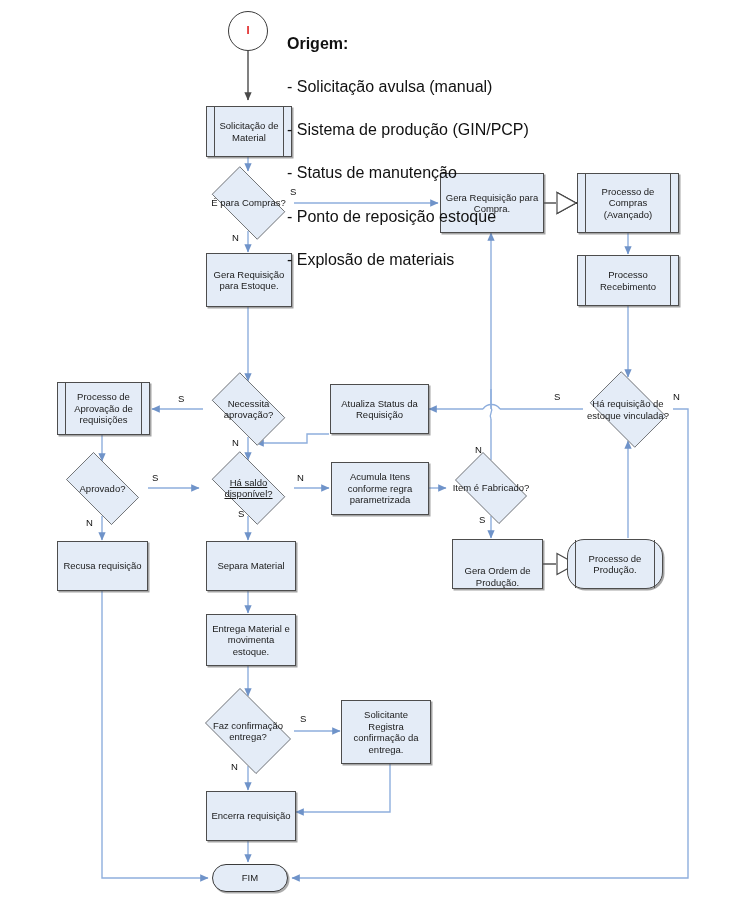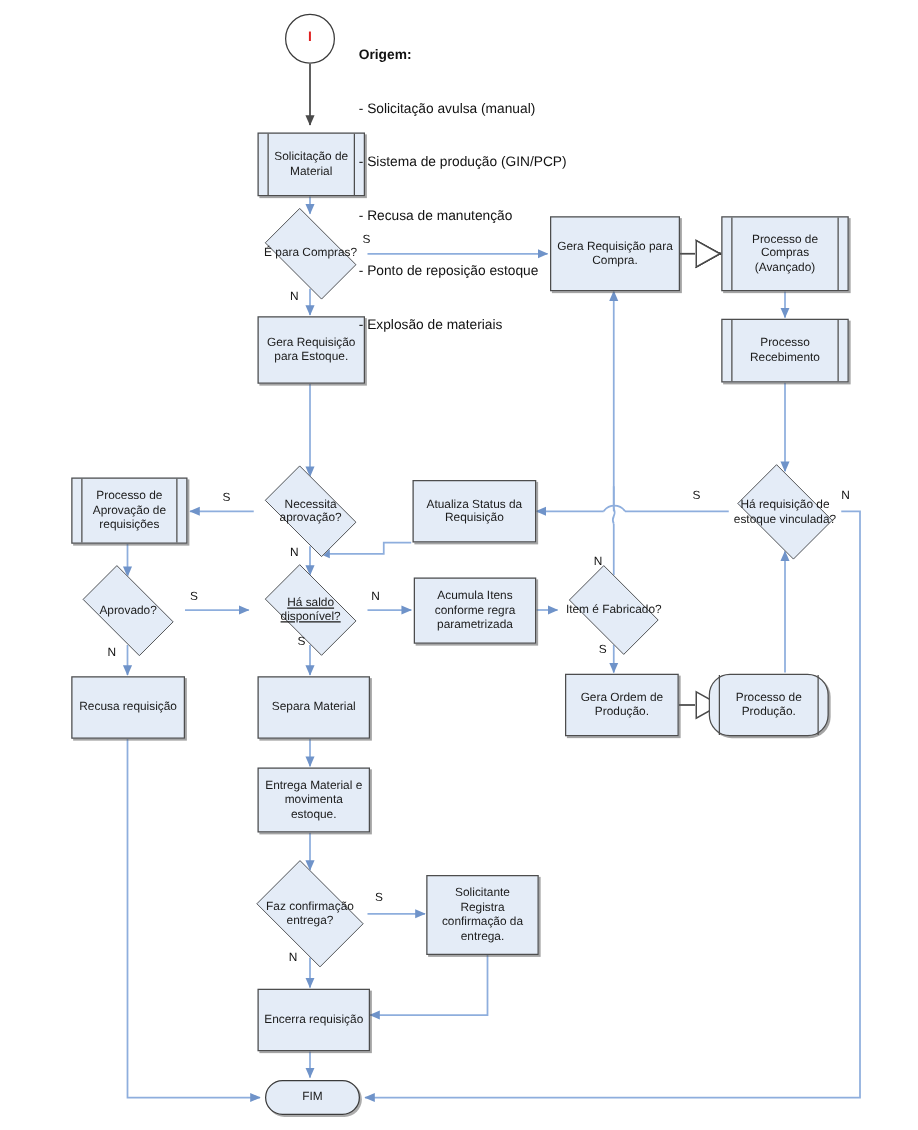--- a/index.html
+++ b/index.html
@@ -102,21 +102,21 @@
   
   .tri {
     position: absolute;
     width: 0; height: 0;
     z-index: 3;
   }
 
   
   .note {
     position: absolute;
-    font-size: 11px;
+    font-size: 16px;
     line-height: 14.4px;
     color: #111111;
     z-index: 4;
     white-space: pre;
   }
   .note .note-title { font-weight: bold; display: block; }
   .note .note-line { display: block; }
 
   
   .elabel {
@@ -222,21 +222,21 @@
   </svg>
 
   <div class="node start" style="left:228px; top:11px; width:40px; height:40px;">
     <span class="lbl">I</span>
   </div>
 
   <div class="note" style="left:287px; top:8px;">
     <span class="note-title">Origem:</span>
     <span class="note-line">- Solicitação avulsa (manual)</span>
     <span class="note-line">- Sistema de produção (GIN/PCP)</span>
-    <span class="note-line">- Recusa de manutenção</span>
+    <span class="note-line">- Status de manutenção</span>
     <span class="note-line">- Ponto de reposição estoque</span>
     <span class="note-line">- Explosão de materiais</span>
   </div>
 
   <div class="node subproc" style="left:206px; top:106px; width:86px; height:51px;">
     <span class="lbl">Solicitação de Material</span>
   </div>
 
   <div class="node decision" style="left:203px; top:175px; width:91px; height:56px;">
     <div class="dshape"></div>
@@ -315,21 +315,21 @@
   <div class="elabel" style="left:479px; top:514px;">S</div>
 
   <div class="node proc" style="left:57px; top:541px; width:91px; height:50px;">
     <span class="lbl">Recusa requisição</span>
   </div>
 
   <div class="node proc" style="left:206px; top:541px; width:90px; height:50px;">
     <span class="lbl">Separa Material</span>
   </div>
 
-  <div class="node proc" style="left:452px; top:539px; width:91px; height:50px;">
+  <div class="node proc" style="left:452px; top:539px; width:91px; height:50px;align-items:flex-end;">
     <span class="lbl">Gera Ordem de Produção.</span>
   </div>
 
   <div class="tri" style="left:556px; top:552px;">
     <svg width="22" height="24">
       <path d="M1,1.5 L20,12 L1,22.5 z" fill="#ffffff" stroke="#4a4a4a" stroke-width="1.2"></path>
     </svg>
   </div>
 
   <div class="node subproc" style="left:567px; top:539px; width:96px; height:50px;border-radius:17px;">

